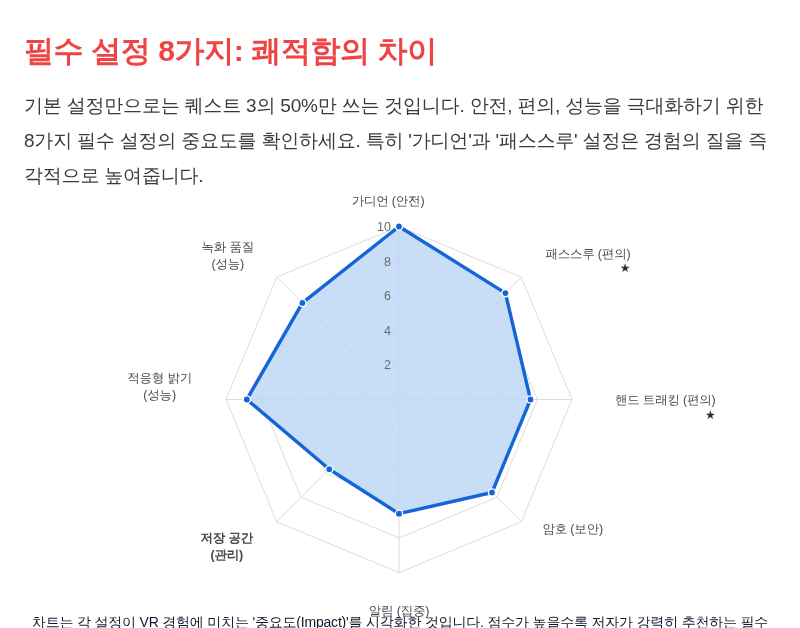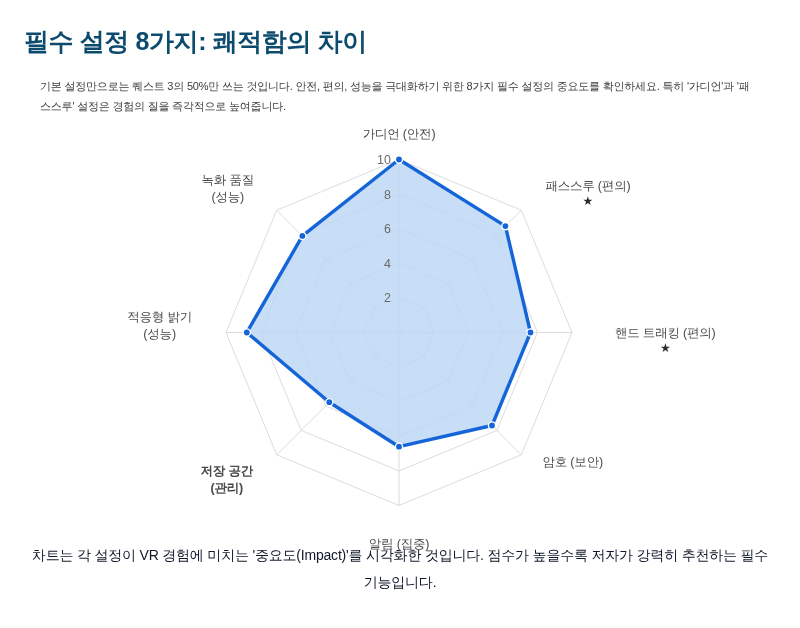--- a/index.html
+++ b/index.html
@@ -20,32 +20,32 @@
     width: 800px;
     height: 628px;
     box-sizing: border-box;
   }
 
   
   .header {
     padding: 16px 24px 0 24px;
   }
   .page-title {
-    font-size: 25px;
+    font-size: 30px;
     font-weight: bold;
-    color: #0c4a6e;
+    color: #ef4444;
     letter-spacing: -0.4px;
     line-height: 1.3;
-    margin: 9px 0 18px 0;
+    margin: 15px 0 18px 0;
   }
   .intro-text {
-    font-size: 11px;
+    font-size: 19px;
     line-height: 1.85;
     color: #3b3b3b;
-    margin: 16px;
+    margin: 0;
     max-width: 760px;
     letter-spacing: -0.2px;
   }
 
   
   .chart-wrap {
     position: relative;
     width: 800px;
     height: 410px;
     margin-top: 6px;
@@ -64,21 +64,21 @@
     letter-spacing: -0.2px;
   }
   .axis-label .star {
     display: block;
     font-size: 12px;
     color: #2b2b2b;
     line-height: 1.15;
   }
   .axis-label.center-al { text-align: center; transform: translateX(-50%); }
   .axis-label.right-al  { text-align: center;  transform: translateX(-100%); }
-  .axis-label.left-al   { text-align: center; }
+  .axis-label.left-al   { text-align: right; }
 
   
   .caption {
     padding: 0 24px;
     font-size: 14px;
     line-height: 1.9;
     color: #0f172a;
     text-align: center;
     letter-spacing: -0.2px;
   }
@@ -126,42 +126,42 @@
         </g>
       <g id="tick-group">
           <text x="391" y="170.4" text-anchor="end" font-family="&quot;Liberation Sans&quot;, sans-serif" font-size="12.5" fill="#6b6b6b">2</text>
           <text x="391" y="135.8" text-anchor="end" font-family="&quot;Liberation Sans&quot;, sans-serif" font-size="12.5" fill="#6b6b6b">4</text>
           <text x="391" y="101.2" text-anchor="end" font-family="&quot;Liberation Sans&quot;, sans-serif" font-size="12.5" fill="#6b6b6b">6</text>
           <text x="391" y="66.6" text-anchor="end" font-family="&quot;Liberation Sans&quot;, sans-serif" font-size="12.5" fill="#6b6b6b">8</text>
           <text x="391" y="32.0" text-anchor="end" font-family="&quot;Liberation Sans&quot;, sans-serif" font-size="12.5" fill="#6b6b6b">10</text>
         </g>
     </svg>
     <div id="label-layer">
-        <div class="axis-label center-al" style="left: 399px; top: -6.5px; text-align: center;">
+        <div class="axis-label center-al" style="left: 388px; top: -6.5px; text-align: center;">
           <div>가디언 (안전)</div>
         </div>
         <div class="axis-label left-al" style="left: 545.4px; top: 46.1px;">
           <div>패스스루 (편의)</div>
           <span class="star">★</span>
         </div>
         <div class="axis-label left-al" style="left: 615px; top: 192.5px;">
           <div>핸드 트래킹 (편의)</div>
           <span class="star">★</span>
         </div>
         <div class="axis-label left-al" style="left: 542.5px; top: 322px;">
           <div>암호 (보안)</div>
         </div>
         <div class="axis-label center-al" style="left: 399px; top: 404px;">
           <div>알림 (집중)</div>
         </div>
         <div class="axis-label right-al" style="left: 253px; top: 330.9px; font-weight: bold;">
           <div>저장 공간</div>
           <div>(관리)</div>
         </div>
-        <div class="axis-label right-al" style="left: 192px; top: 177px;">
+        <div class="axis-label right-al" style="left: 192px; top: 171px;">
           <div>적응형 밝기</div>
           <div>(성능)</div>
         </div>
         <div class="axis-label right-al" style="left: 254px; top: 39.5px;">
           <div>녹화 품질</div>
           <div>(성능)</div>
         </div>
       </div>
   </div>
 

